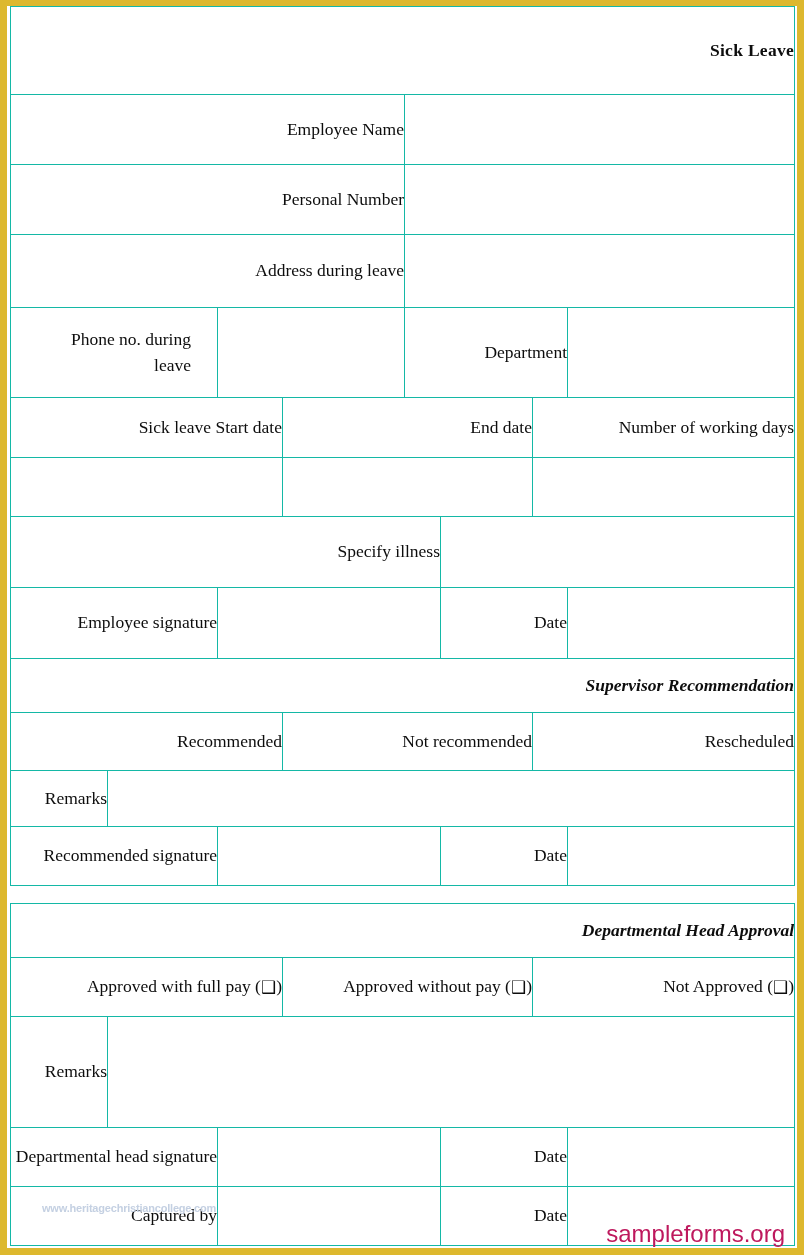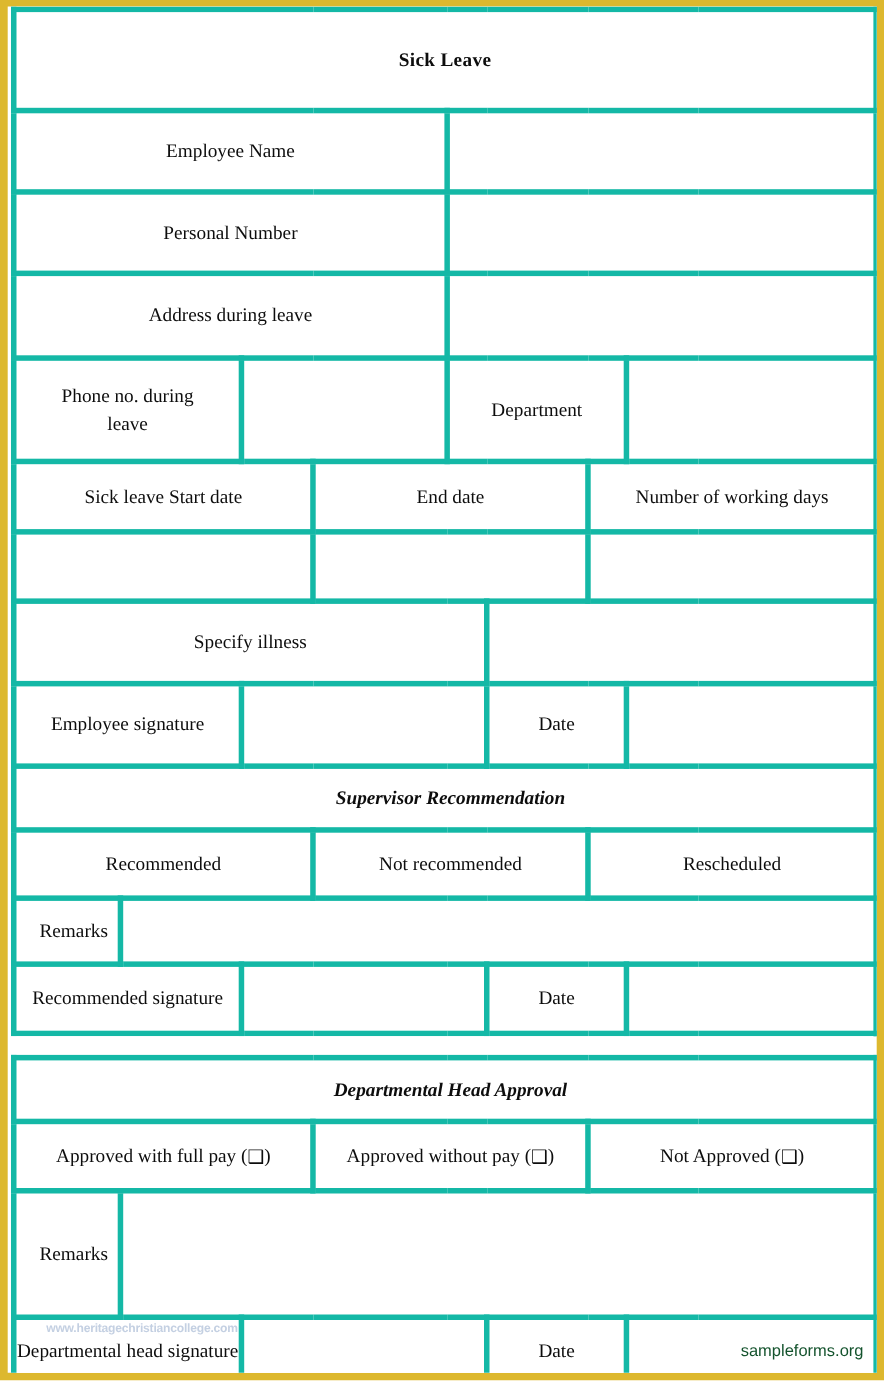--- a/index.html
+++ b/index.html
@@ -29,24 +29,24 @@
     padding: 0 3px;
     box-sizing: border-box;
   }
   table.form {
     width: 784px;
     border-collapse: collapse;
     table-layout: fixed;
     background: #ffffff;
   }
   table.form td {
-    border: 5px solid #14b8a6;
+    border: 1px solid #14b8a6;
     padding: 0;
     vertical-align: middle;
-    text-align: center;
+    text-align: right;
     font-size: 17.5px;
     color: #0d0d0d;
     line-height: 1.45;
     background: #ffffff;
   }
   td.blue { background: #dbe5f1; }
   td.white { background: #ffffff; }
   .title-row td {
     background: #4f81bd;
     border: 1px solid #4f81bd;
@@ -88,22 +88,22 @@
     left: 35px;
     top: 1196px;
     font-size: 11px;
     font-weight: bold;
     color: #c4d0e2;
     letter-spacing: -0.2px;
   }
   .wm-right {
     right: 12px;
     top: 1214px;
-    font-size: 15px;
-    color: #14532d;
+    font-size: 24px;
+    color: #be185d;
   }
 </style>
 </head>
 <body>
 
 <div id="page">
   <div class="sheet">
 
     <table class="form">
       <colgroup>

